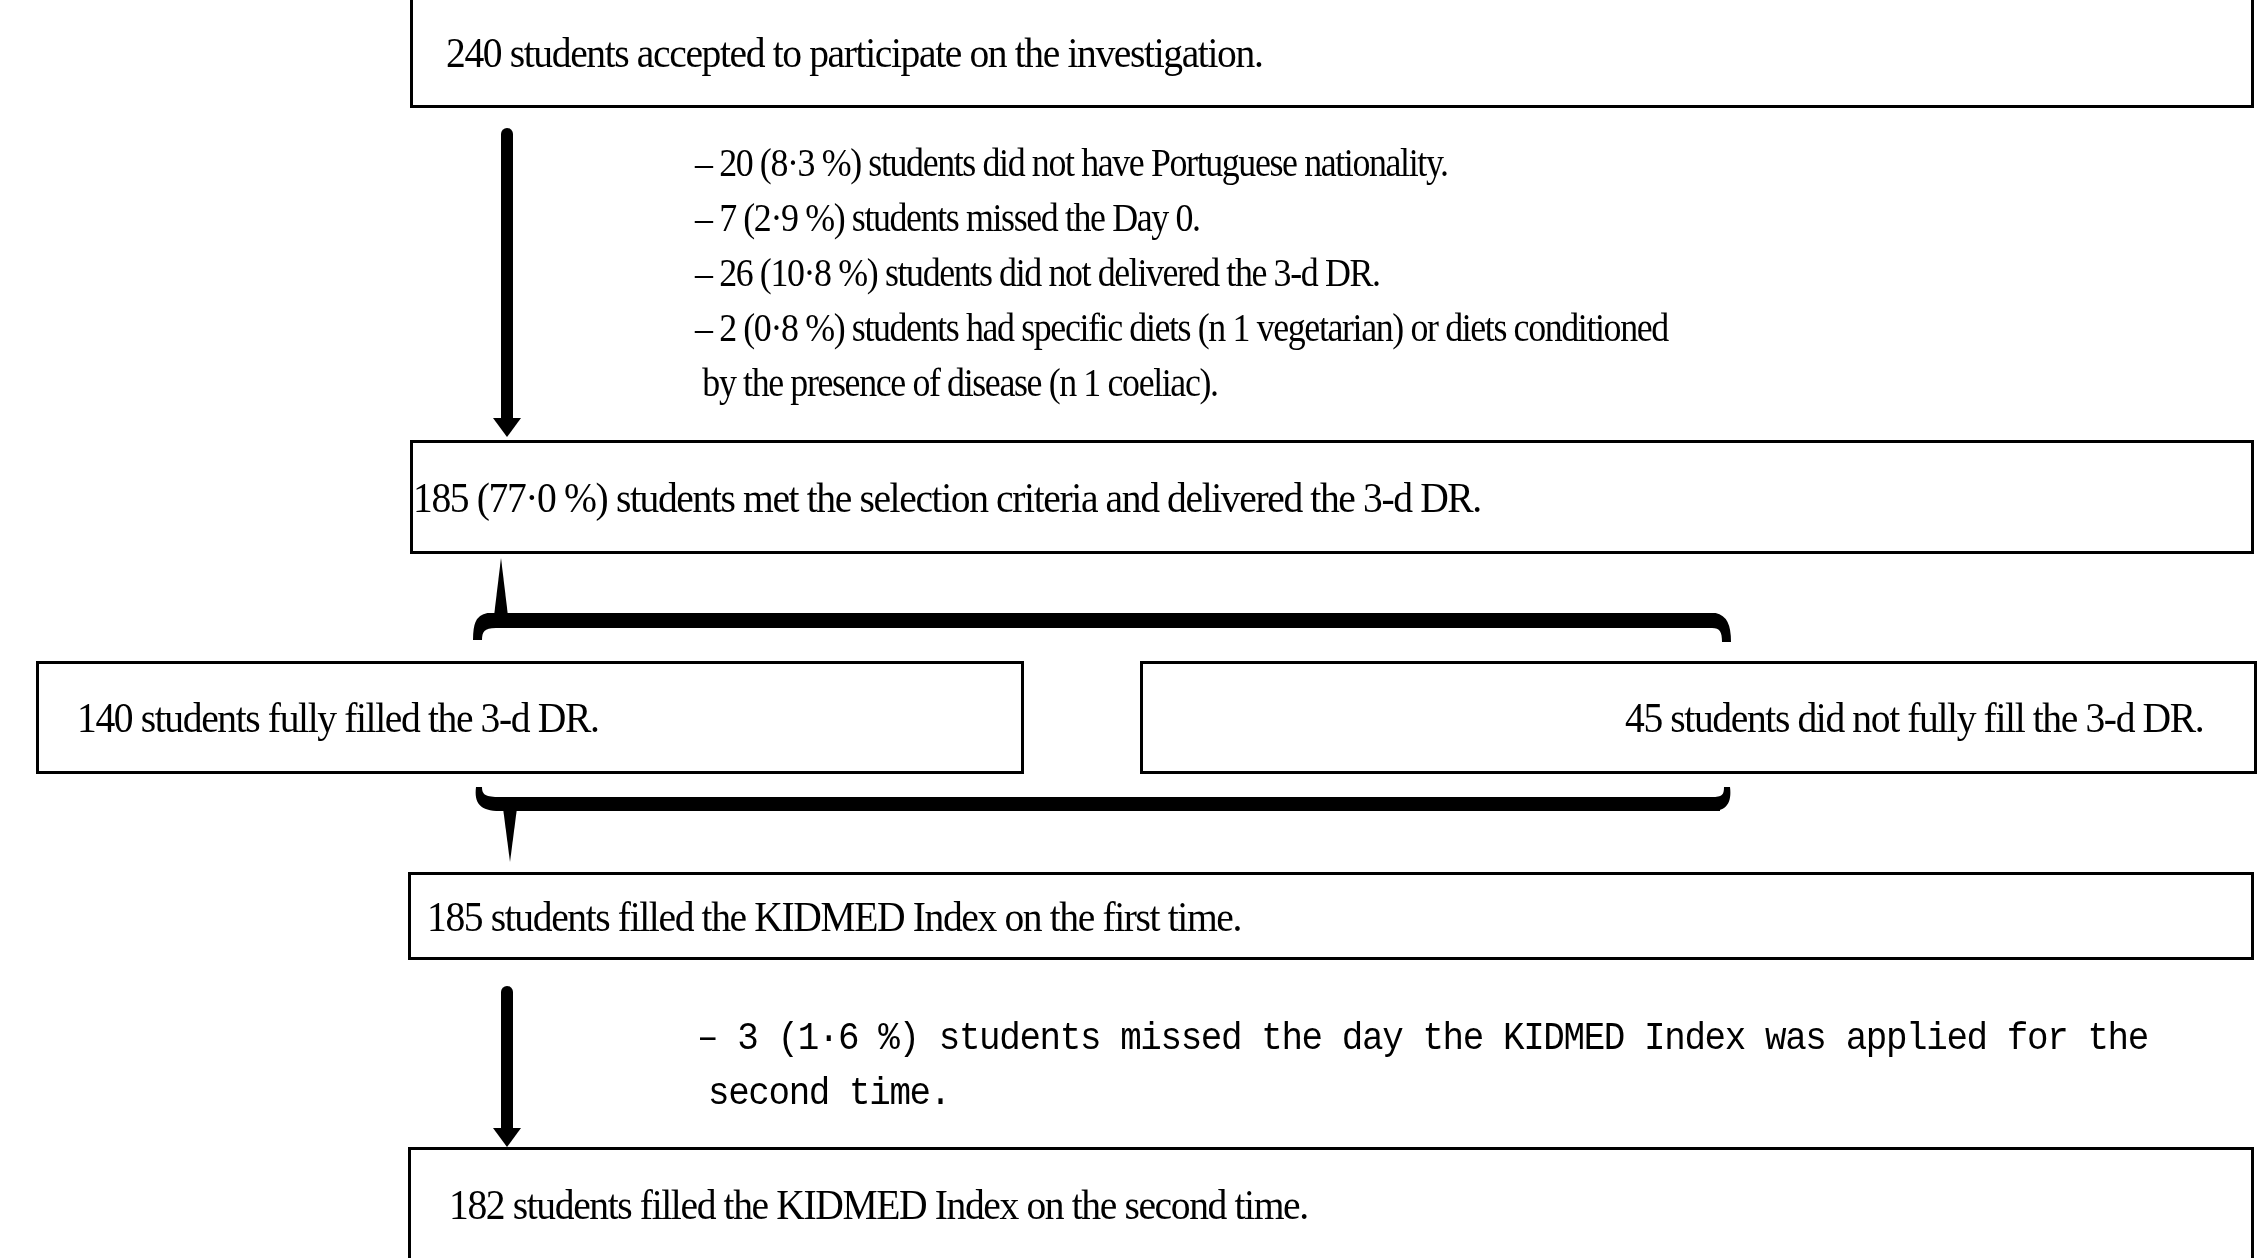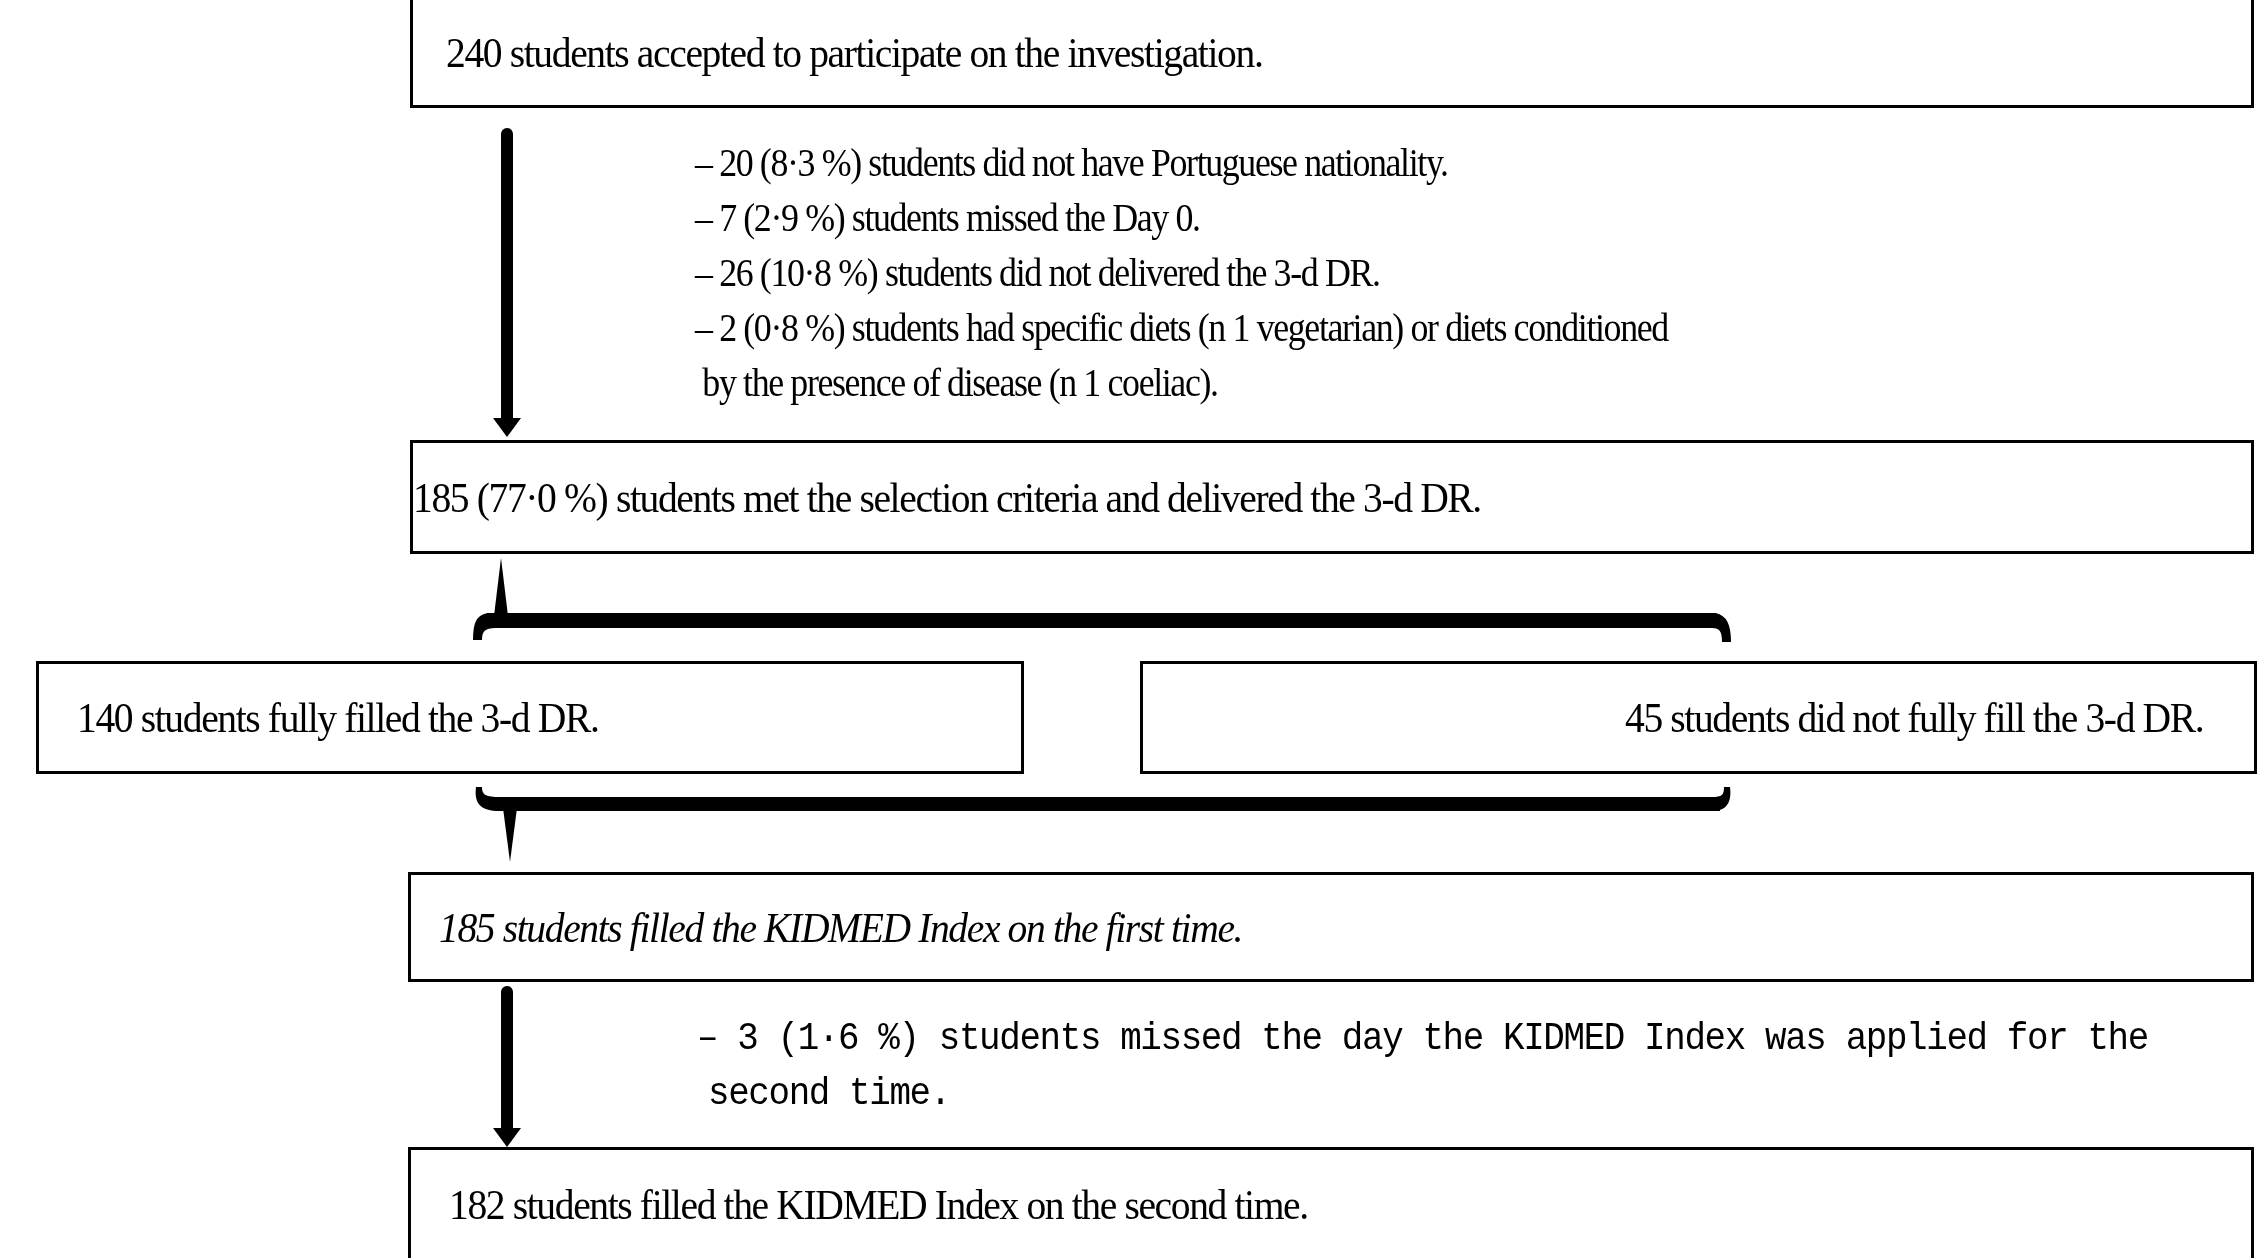--- a/index.html
+++ b/index.html
@@ -60,21 +60,21 @@
 </div>
 
 <div class="box" style="left:0px; top:661px; width:988px; height:113px; padding-left:38px;margin-left:36px;">
   <span>140 students fully filled the 3-d DR.</span>
 </div>
 
 <div class="box" style="left:1140px; top:661px; width:1117px; height:113px; padding-left:36px;justify-content:flex-end;">
   <span>45 students did not fully fill the 3-d DR.</span>
 </div>
 
-<div class="box" style="left:408px; top:872px; width:1846px; height:110px; padding-left:28px;font-style:italic;">
+<div class="box" style="left:408px; top:872px; width:1846px; height:88px; padding-left:16px;">
   <span>185 students filled the KIDMED Index  on the first time.</span>
 </div>
 
 <div class="note" style="left:697px; top:1012px;font-family:Liberation Mono, monospace;">
   <span class="line">– 3 (1·6 %) students missed the day the KIDMED Index was applied for the</span>
   <span class="line" style="padding-left:12px;">second time.</span>
 </div>
 
 <div class="box" style="left:408px; top:1147px; width:1846px; height:114px; padding-left:38px;">
   <span>182 students filled the KIDMED Index  on the second time.</span>

